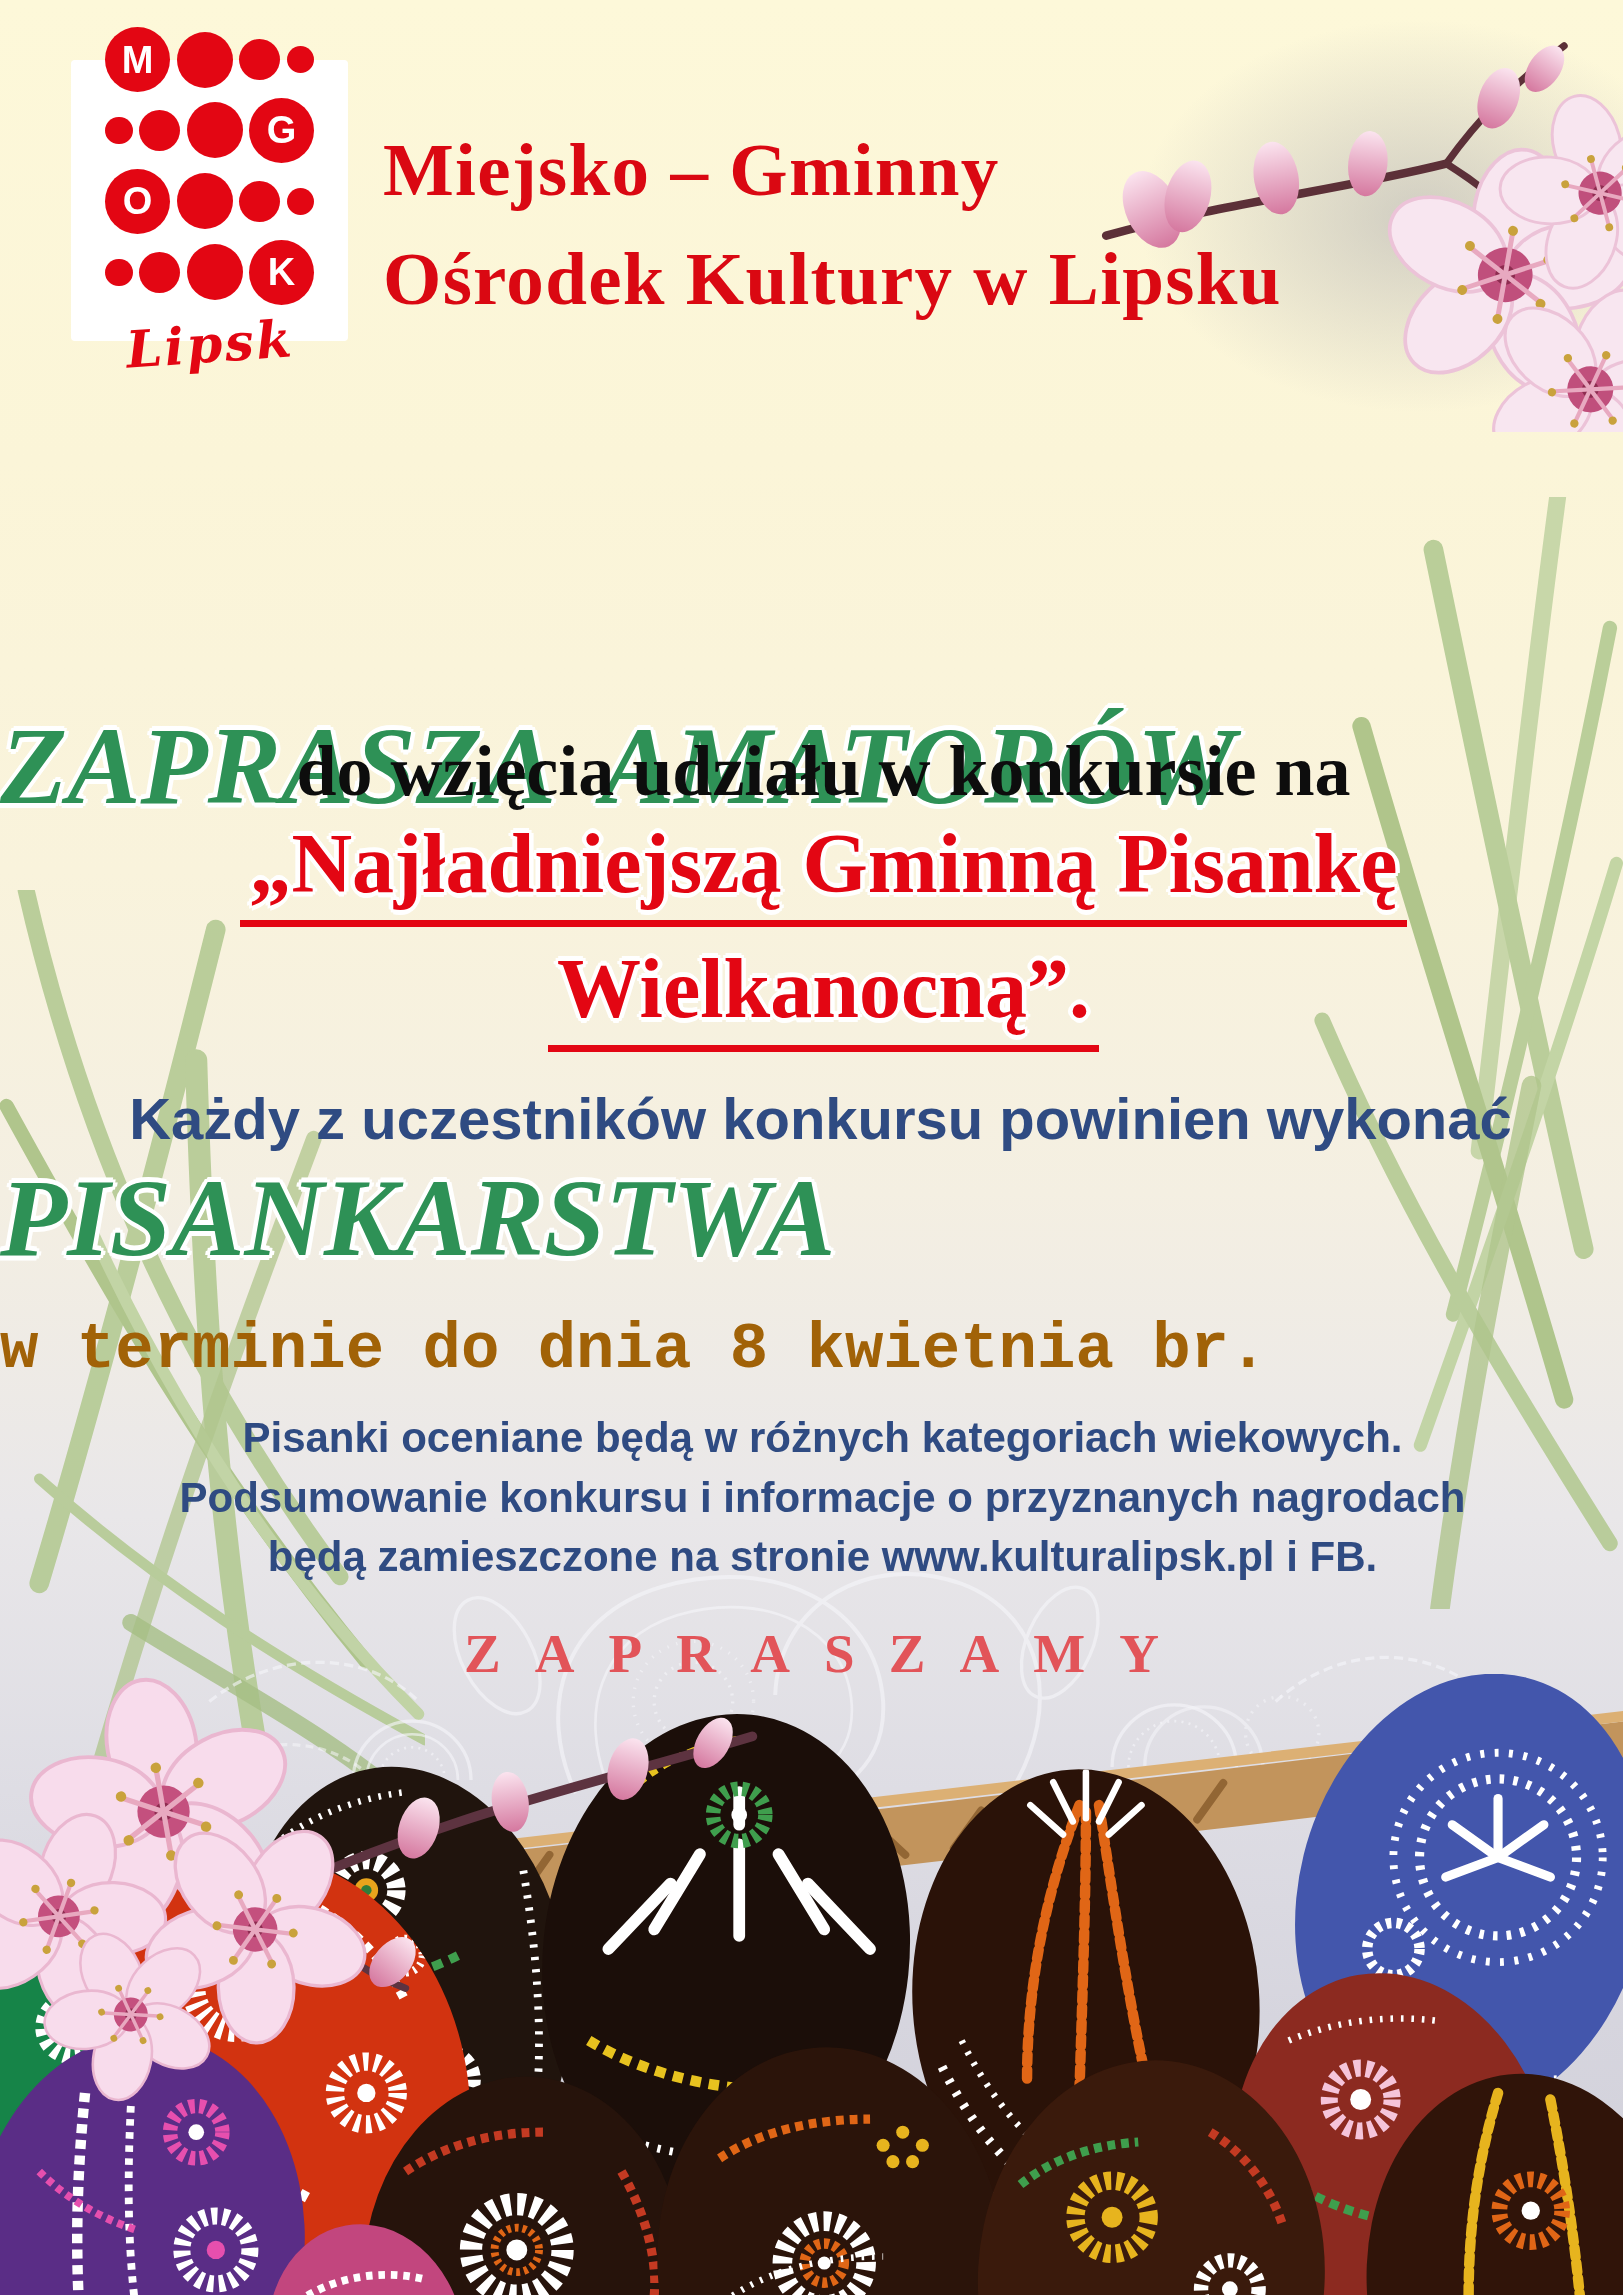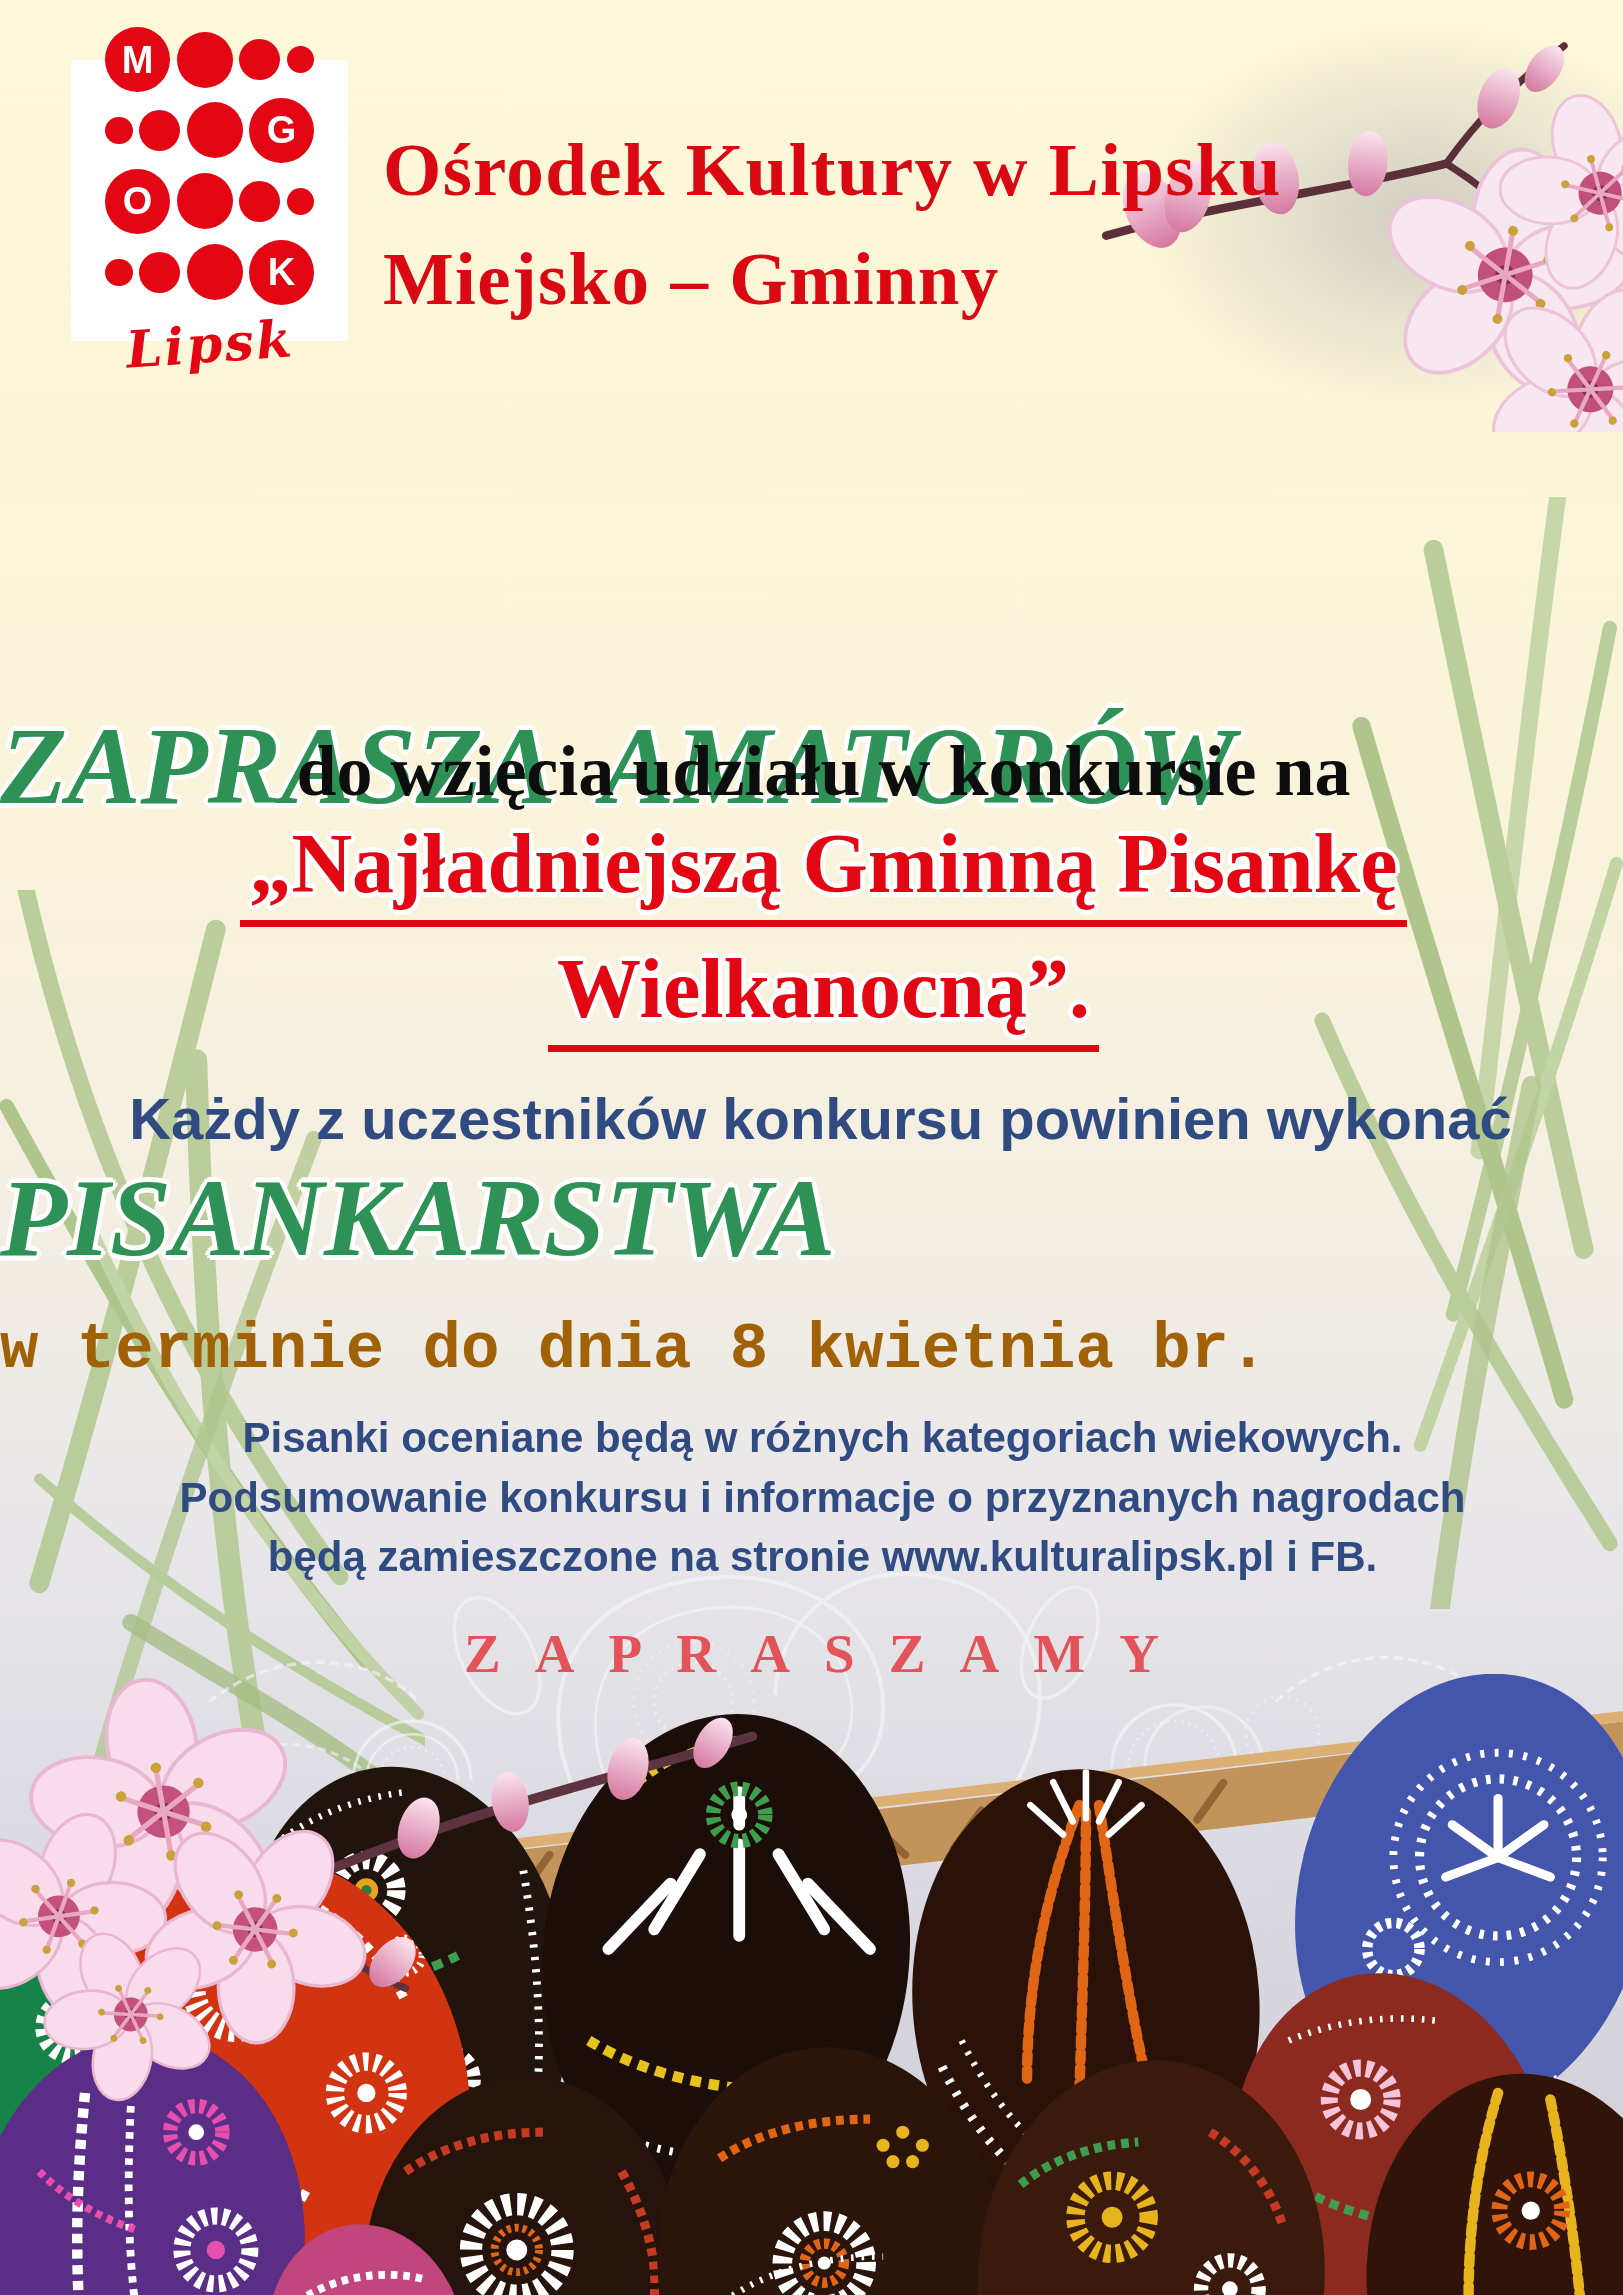--- a/index.html
+++ b/index.html
@@ -186,22 +186,22 @@
       <span class="dot d2"></span>
       <span class="dot d1">
           <span class="dot-letter">K</span>
         </span>
     </div>
   </div>
   <div class="lipsk">Lipsk</div>
 </div>
 
 <div class="abs title">
+  <div>Miejsko – Gminny</div>
   <div>Ośrodek Kultury w Lipsku</div>
-  <div>Miejsko – Gminny</div>
 </div>
 
 <div class="abs invite">
   <div>ZAPRASZA  AMATORÓW</div>
   <div>PISANKARSTWA</div>
 </div>
 
 <div class="abs lead">do wzięcia udziału w konkursie na</div>
 
 <div class="abs contest">

